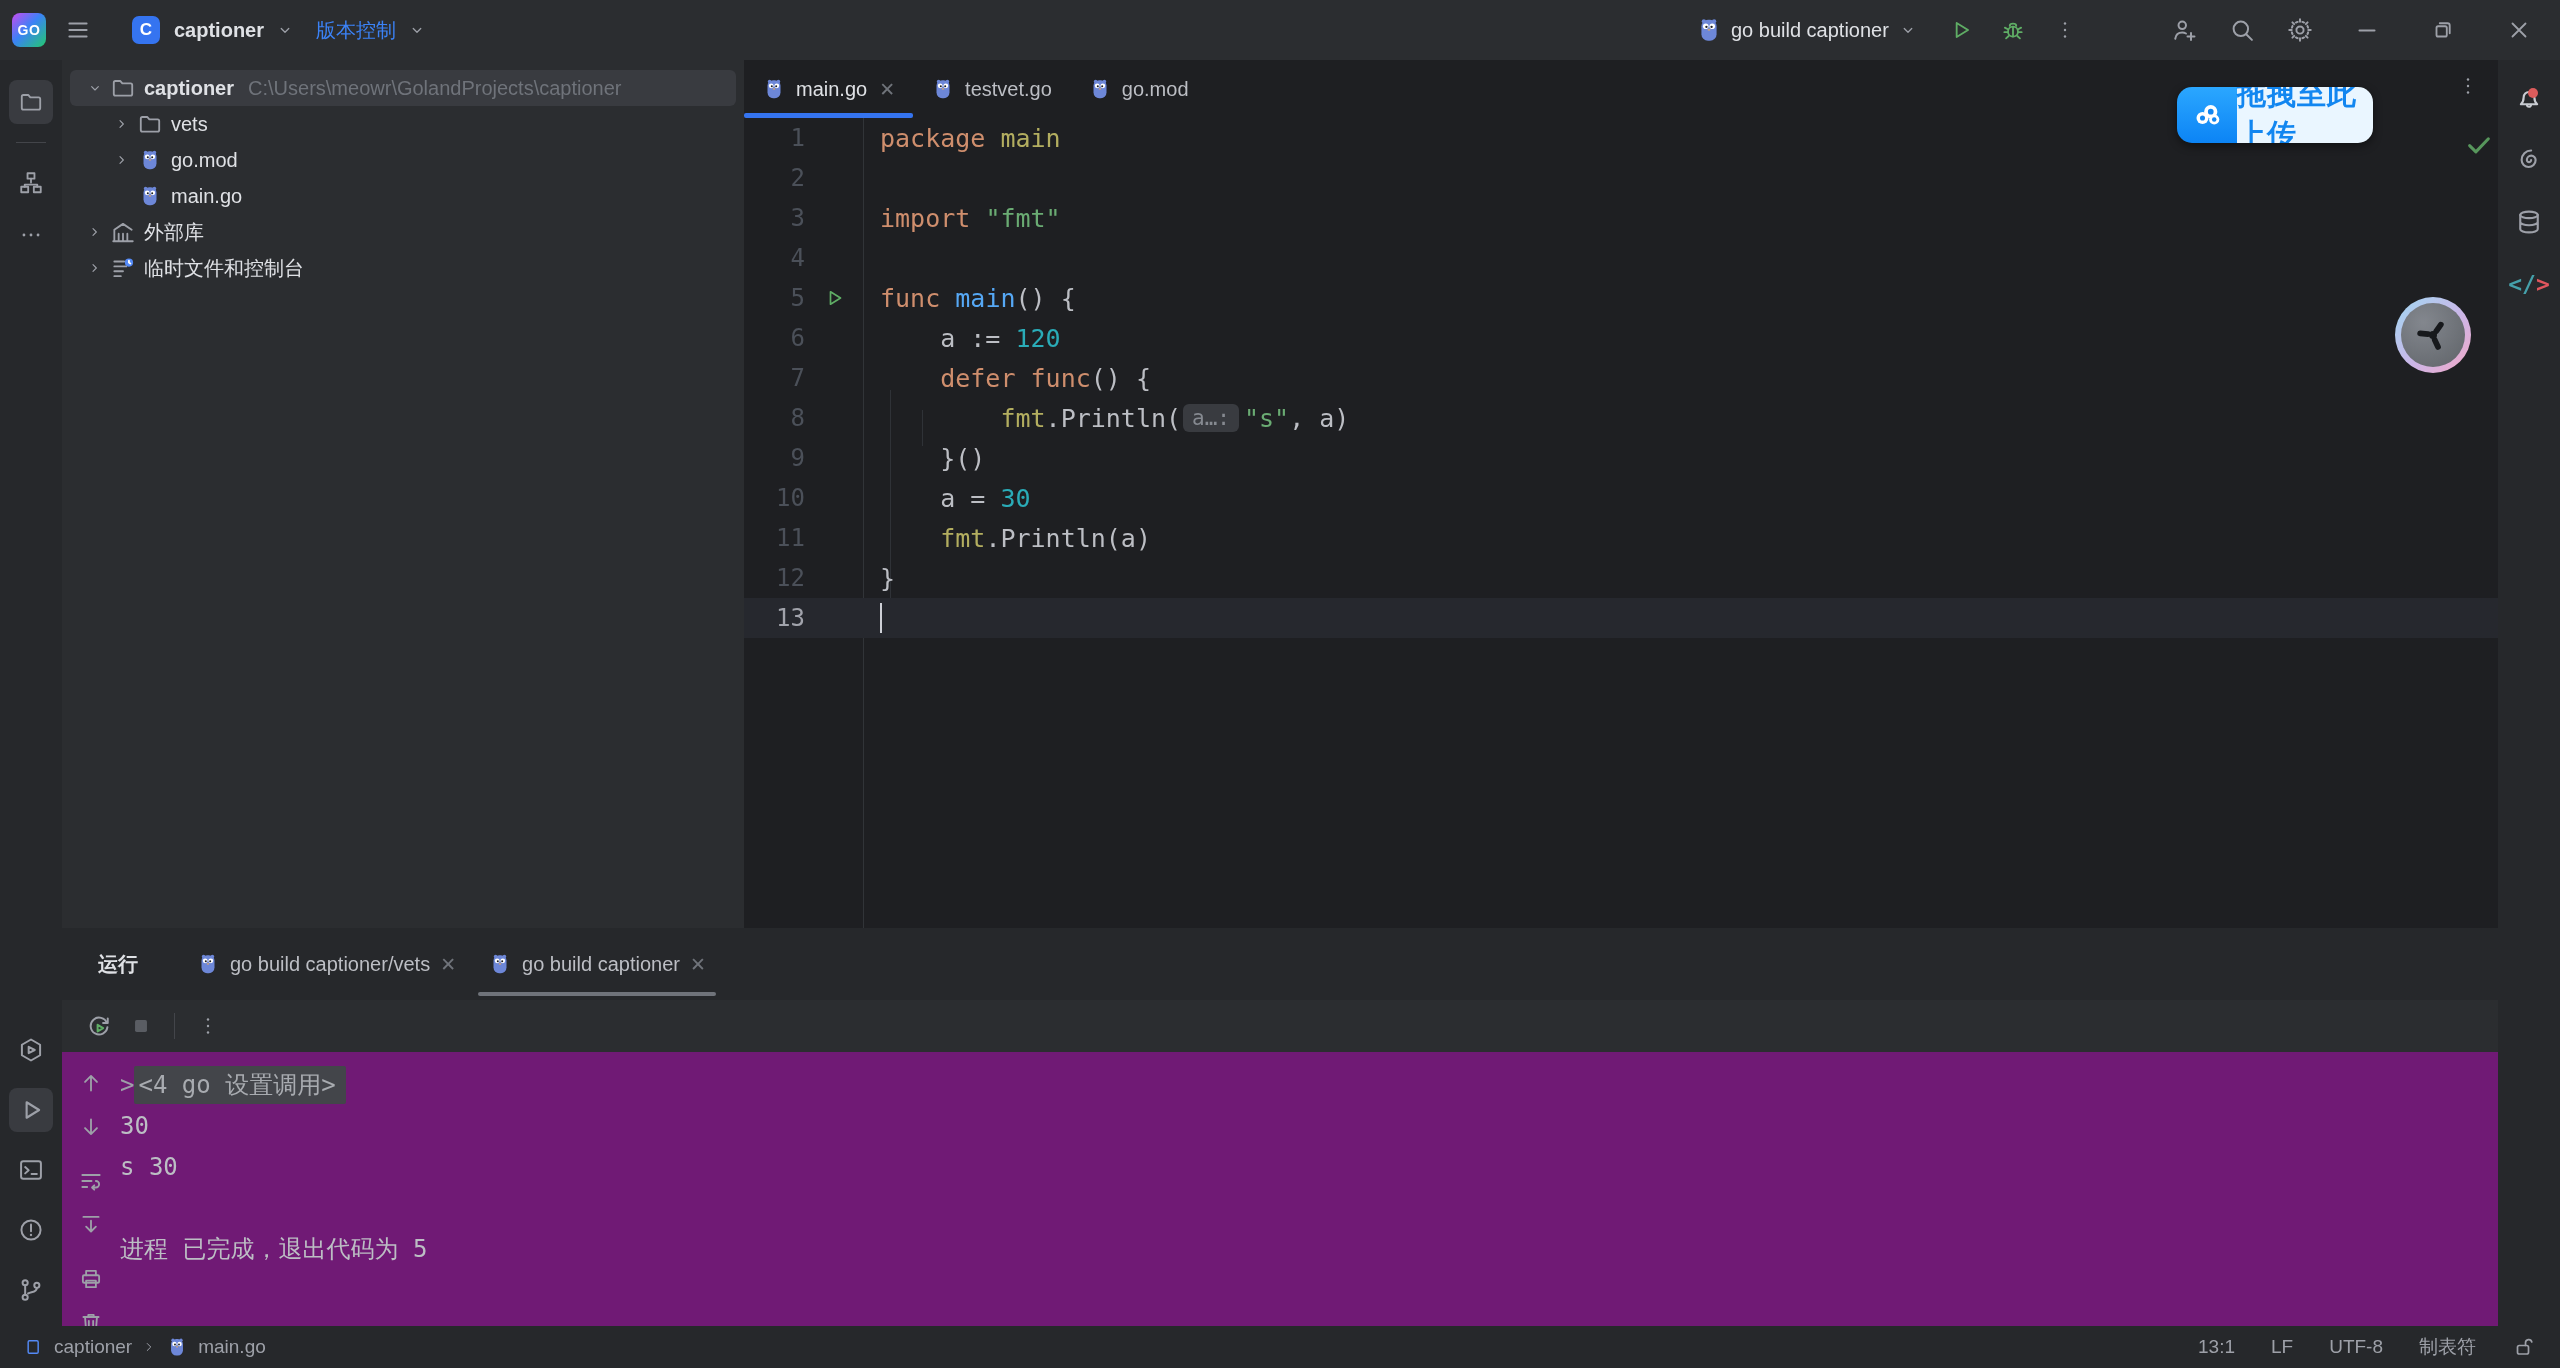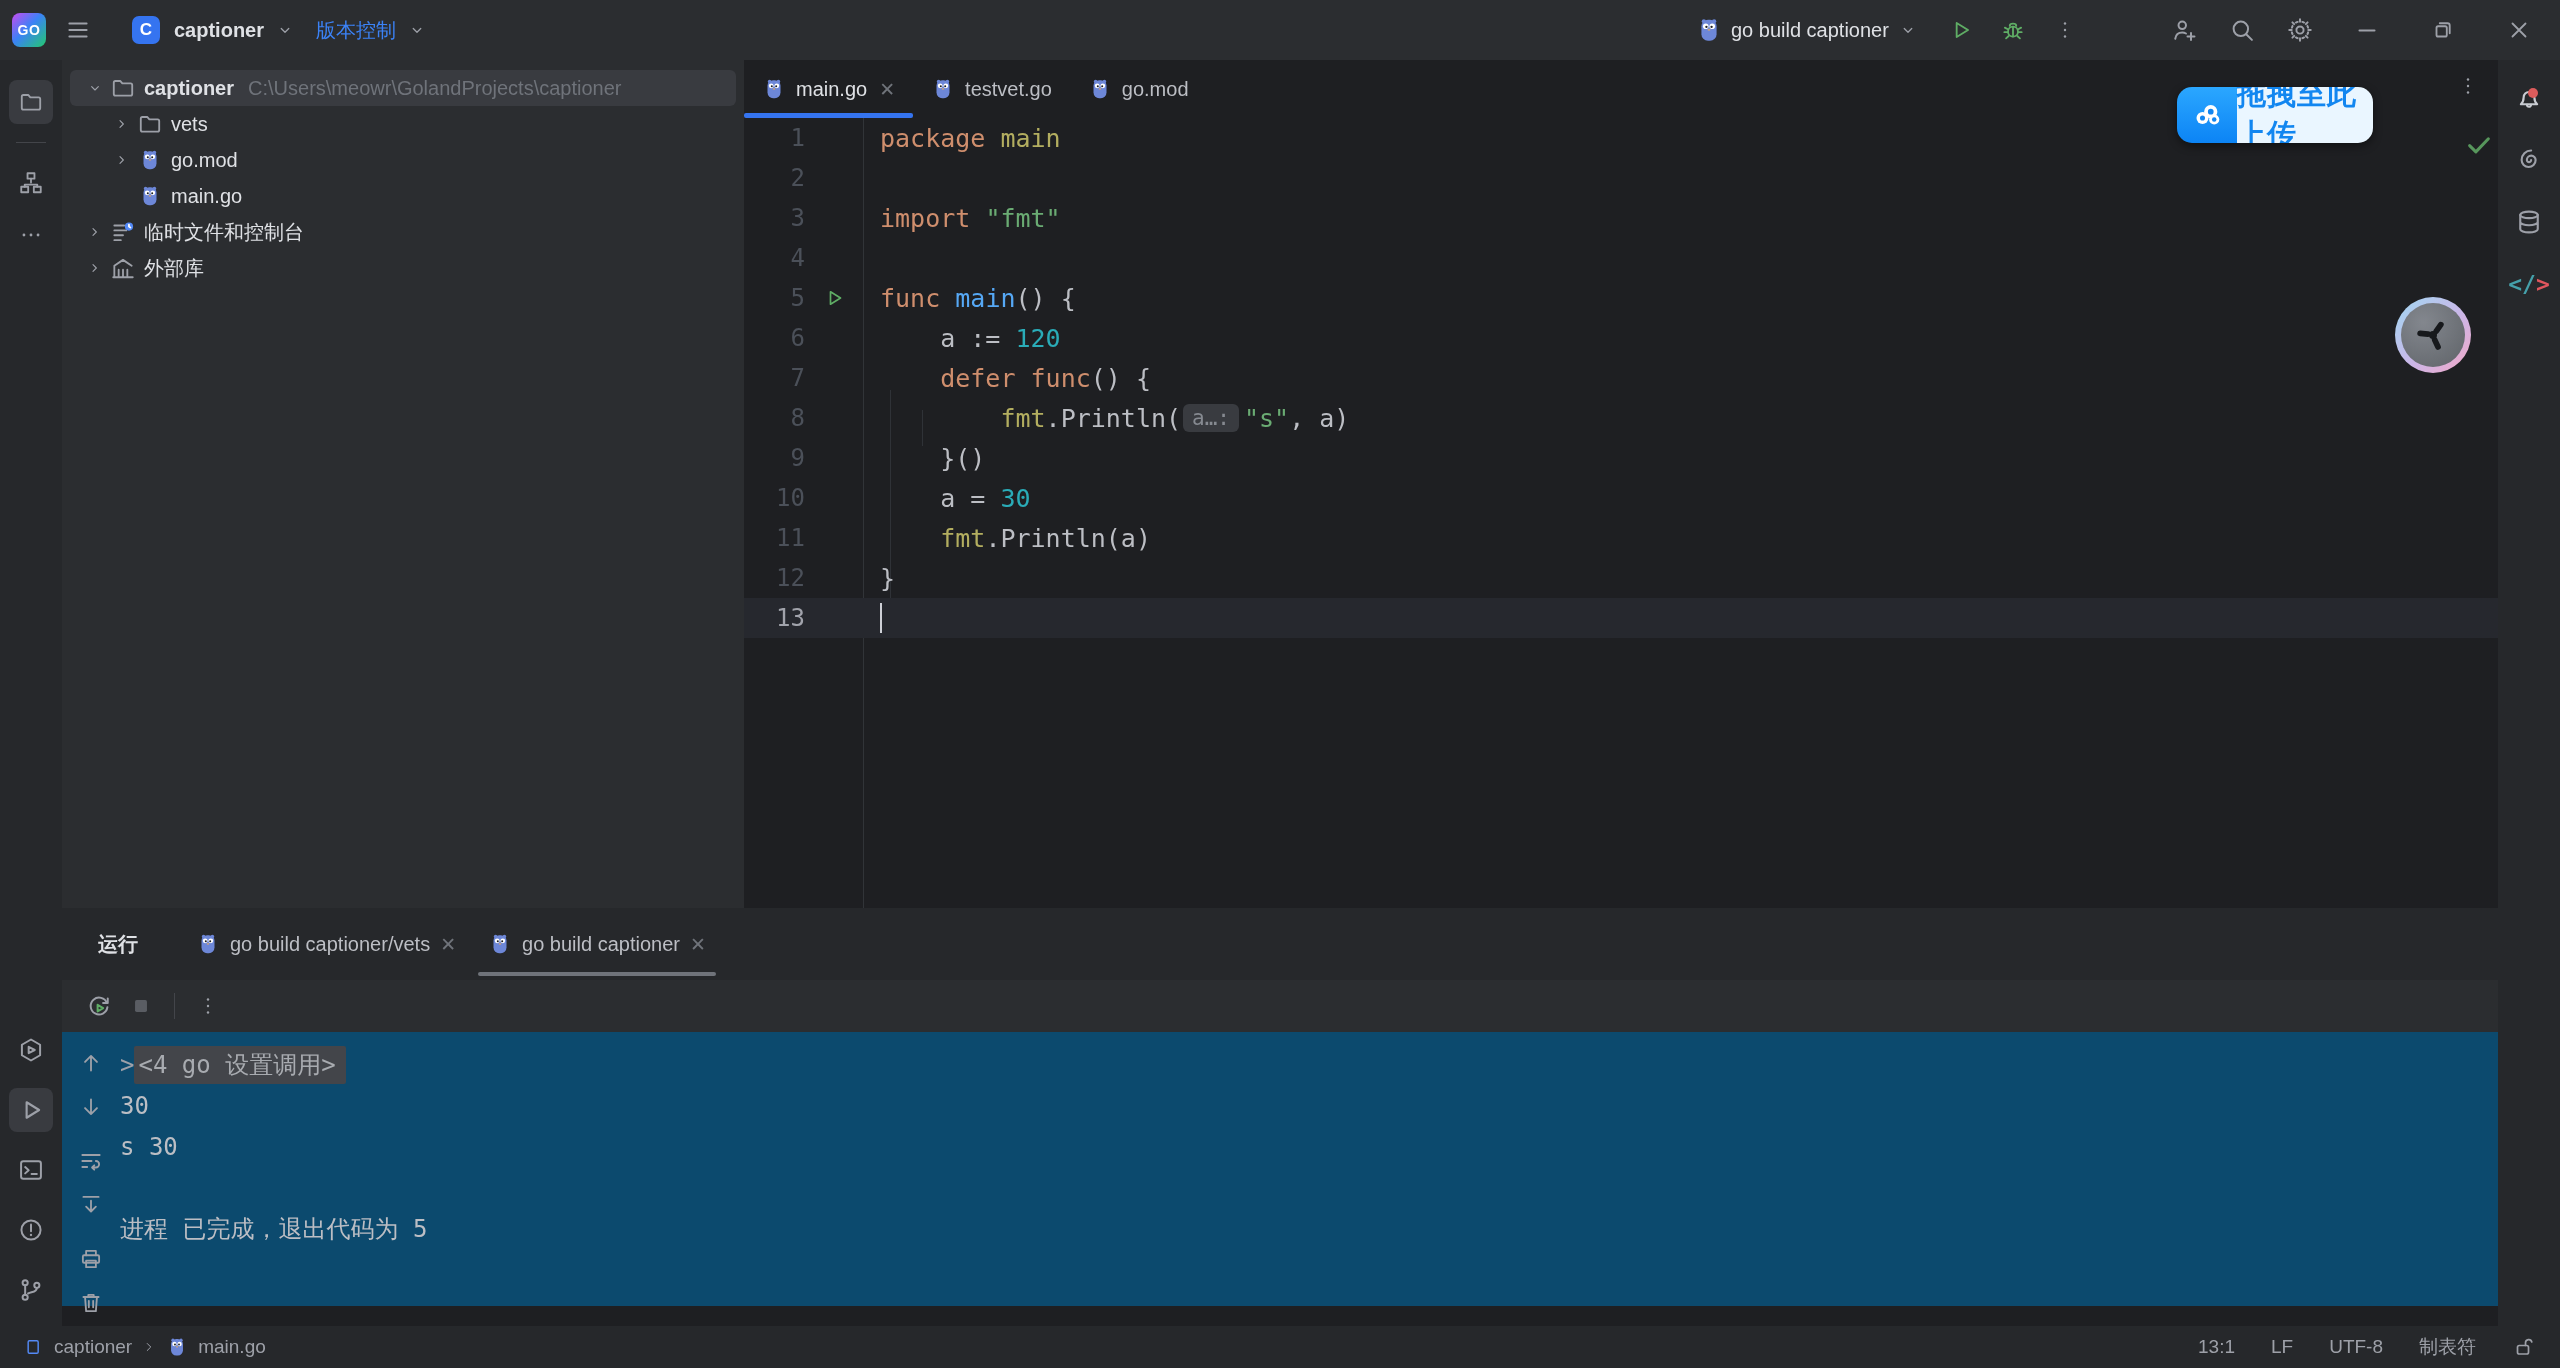--- a/index.html
+++ b/index.html
@@ -70,21 +70,21 @@
   
   .check{position:absolute;left:2464px;top:130px;z-index:6;color:#57965c}
   .upload{position:absolute;left:2177px;top:87px;width:196px;height:56px;border-radius:15px;display:flex;overflow:hidden;z-index:7;box-shadow:0 3px 10px rgba(0,0,0,.45)}
   .upload-l{width:60px;background:linear-gradient(180deg,#2ba7ff,#0c84f5);display:flex;align-items:center;justify-content:center}
   .upload-r{flex:1;background:#eaf6ff;display:flex;align-items:center;justify-content:center;font-size:29px;font-weight:bold;color:#1286f0;letter-spacing:1px}
   .floatball{position:absolute;left:2395px;top:297px;width:76px;height:76px;border-radius:50%;z-index:7;
              background:linear-gradient(135deg,#9fd8f2 0%,#cbb6e8 55%,#f3a8c6 100%);display:flex;align-items:center;justify-content:center}
   .floatball-in{width:64px;height:64px;border-radius:50%;background:radial-gradient(circle at 35% 30%,#83878e,#5f6368);display:flex;align-items:center;justify-content:center}
 
   
-  .runpanel{position:absolute;left:62px;top:908px;width:2436px;height:398px;background:#0c4a6e}
+  .runpanel{position:absolute;left:62px;top:928px;width:2436px;height:398px;background:#701a75}
   .rtabs{height:72px;background:#26282b;display:flex;align-items:stretch;padding-left:36px;font-size:20px}
   .rtitle{font-weight:bold;color:#dfe1e5;align-self:center;margin-right:42px}
   .rtab{display:flex;align-items:center;gap:10px;padding:0 16px;position:relative;color:#bcbec4}
   .rtab.active:after{content:"";position:absolute;left:6px;right:6px;bottom:4px;height:4px;border-radius:2px;background:#6f737a}
   .rtab .x{color:#6f737a;font-size:19px}
   .rtoolbar{height:52px;background:#2b2d30;display:flex;align-items:center;gap:4px;padding-left:18px}
   .vdiv{width:1px;height:26px;background:#43454a;margin:0 10px}
   .console{position:absolute;left:0;top:124px;right:0;bottom:0;display:flex}
   .cgutter{width:58px;display:flex;flex-direction:column;align-items:center;padding-top:14px;gap:10px;flex:0 0 auto}
   .cgutter .gap{height:14px}
@@ -388,39 +388,39 @@
           <span class="tlabel">main.go</span>
         </div>
         <div class="trow" style="padding-left: 12px;">
           <span class="tchev ico">
             <svg width="16" height="16" viewBox="0 0 24 24" fill="none" stroke="currentColor" stroke-width="1.7" stroke-linecap="round" stroke-linejoin="round">
               <path d="M9 7l5 5-5 5"></path>
             </svg>
           </span>
           <span class="ticon ico">
             <svg width="26" height="26" viewBox="0 0 24 24" fill="none" stroke="currentColor" stroke-width="1.7" stroke-linecap="round" stroke-linejoin="round">
-              <path d="M4 6h9M4 10.5h11M4 15h8M4 19.5h6"></path>
-              <circle cx="17.5" cy="7" r="3.8" fill="#548af7" stroke="none"></circle>
-              <path d="M17.5 5.3V7l1.3.9" stroke="#fff"></path>
-            </svg>
-          </span>
-          <span class="tlabel">临时文件和控制台</span>
+              <path d="M4 20.5V10M4 10l8-5.5L20 10M8 20.5v-7M12 20.5v-7M16 20.5v-7M3 20.5h18"></path>
+            </svg>
+          </span>
+          <span class="tlabel">外部库</span>
         </div>
         <div class="trow" style="padding-left: 12px;">
           <span class="tchev ico">
             <svg width="16" height="16" viewBox="0 0 24 24" fill="none" stroke="currentColor" stroke-width="1.7" stroke-linecap="round" stroke-linejoin="round">
               <path d="M9 7l5 5-5 5"></path>
             </svg>
           </span>
           <span class="ticon ico">
             <svg width="26" height="26" viewBox="0 0 24 24" fill="none" stroke="currentColor" stroke-width="1.7" stroke-linecap="round" stroke-linejoin="round">
-              <path d="M4 20.5V10M4 10l8-5.5L20 10M8 20.5v-7M12 20.5v-7M16 20.5v-7M3 20.5h18"></path>
-            </svg>
-          </span>
-          <span class="tlabel">外部库</span>
+              <path d="M4 6h9M4 10.5h11M4 15h8M4 19.5h6"></path>
+              <circle cx="17.5" cy="7" r="3.8" fill="#548af7" stroke="none"></circle>
+              <path d="M17.5 5.3V7l1.3.9" stroke="#fff"></path>
+            </svg>
+          </span>
+          <span class="tlabel">临时文件和控制台</span>
         </div>
       </div>
   </div>
 
   <div class="editor">
     <div class="tabbar" id="etabs">
         <div class="etab active">
           <span>
             <svg width="24" height="24" viewBox="0 0 24 24">
               <circle cx="7.6" cy="4.6" r="1.8" fill="#6d87d8"></circle>

